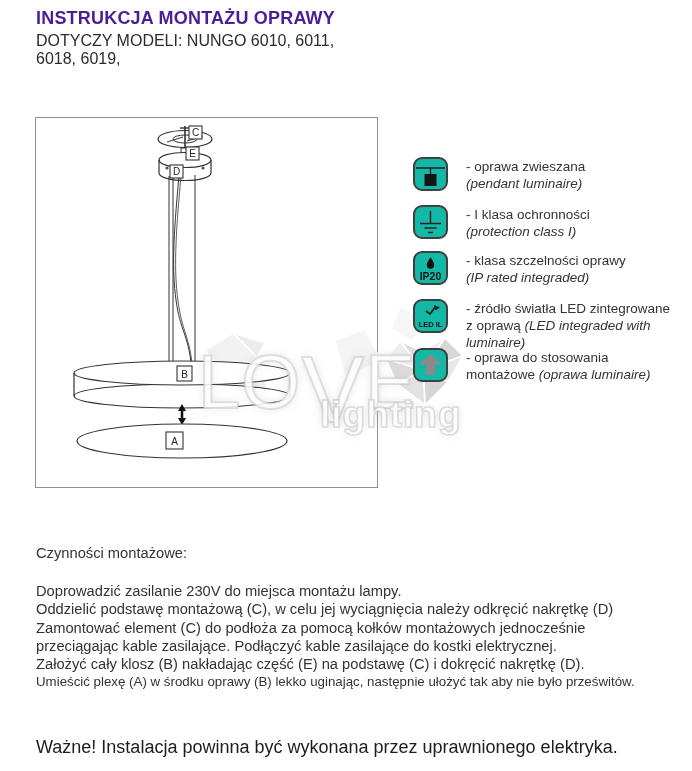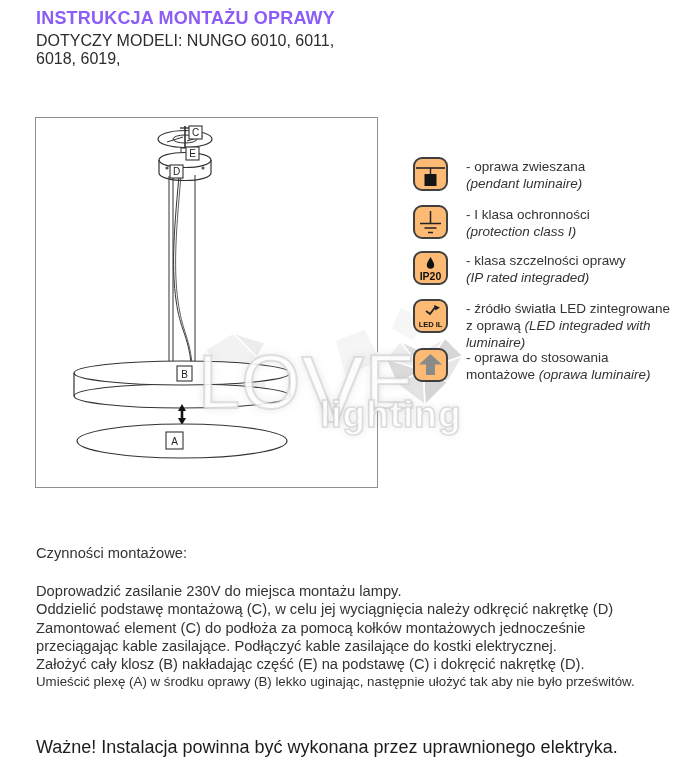--- a/index.html
+++ b/index.html
@@ -3,21 +3,21 @@
 <meta charset="utf-8">
 <style>
   html,body{margin:0;padding:0;background:#fff;}
   body{width:692px;height:771px;position:relative;overflow:hidden;
        font-family:"Liberation Sans", sans-serif;color:#2e2e2e;
        -webkit-font-smoothing:antialiased;}
   .abs{position:absolute;}
 
   
   .header{left:36px;top:8px;}
-  .title{font-size:18px;font-weight:bold;color:#8b5cf6;letter-spacing:.2px;}
+  .title{font-size:18px;font-weight:bold;color:#4c1d95;letter-spacing:.2px;}
   .subtitle{font-size:16px;line-height:18.4px;color:#2c2c2c;margin-top:3px;}
 
   
   .frame{left:35px;top:117px;width:341px;height:369px;border:1px solid #8f8f8f;z-index:1;}
 
   
   .diagram-svg{left:0;top:0;width:692px;height:771px;z-index:3;pointer-events:none;}
   .dline{stroke:#333;fill:none;}
   .dfill{fill:#fff;stroke:#333;}
   .part-box{fill:#fff;stroke:#333;stroke-width:1.1;}
@@ -33,21 +33,21 @@
   .wm-love .wm-v{font-size:94px;transform:translateY(14px);}
   .wm-lighting{left:320px;top:394px;font-size:37px;font-weight:bold;
            color:rgba(255,255,255,0.88);
            -webkit-text-stroke:1.6px rgba(198,198,198,0.6);
            text-shadow:0 0 7px rgba(175,175,175,0.35);letter-spacing:1px;}
   .wm-shapes{left:185px;top:295px;width:300px;height:130px;z-index:2;pointer-events:none;}
   .wm-heart{left:385px;top:332px;width:80px;height:78px;z-index:2;pointer-events:none;}
 
   
   .legend-row{left:413px;display:flex;gap:18px;z-index:5;}
-  .licon{width:31px;height:30px;border:2px solid #3f3f3f;border-radius:9px;background:#fdba74;
+  .licon{width:31px;height:30px;border:2px solid #3f3f3f;border-radius:9px;background:#14b8a6;
          flex:0 0 auto;display:flex;align-items:center;justify-content:center;}
   .ltext{font-size:13.5px;line-height:17px;color:#333;width:235px;margin-top:1px;}
   .it{font-style:italic;}
   .badge-text{font-family:"Liberation Sans",sans-serif;font-weight:bold;fill:#111;
               text-anchor:middle;}
 
   
   .steps{left:36px;top:544px;width:660px;}
   .steps-heading{font-size:14.7px;line-height:18.2px;color:#333;}
   .steps-lines{margin-top:20px;}

